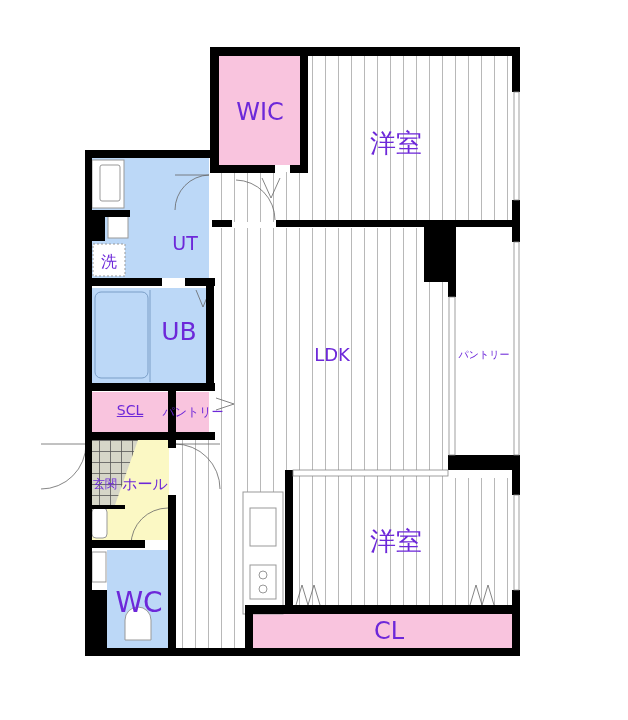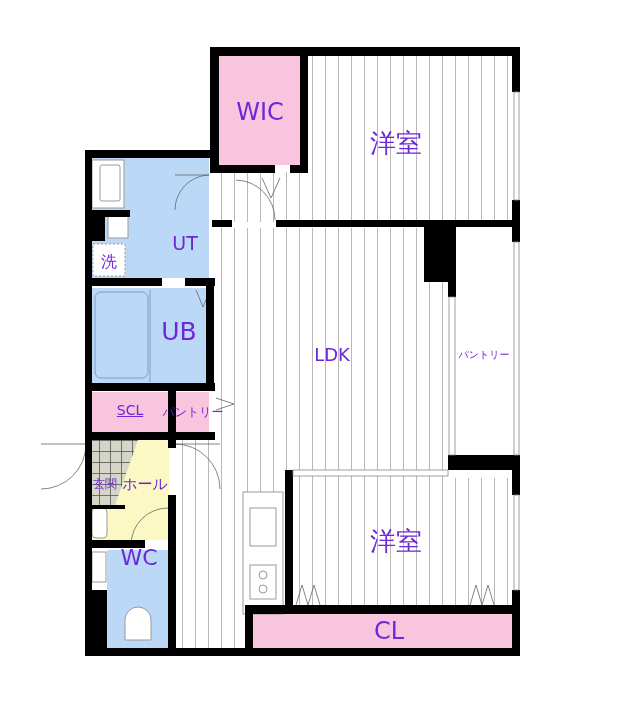--- a/index.html
+++ b/index.html
@@ -135,15 +135,15 @@
 <div class="lbl" style="left:396px;top:143px;font-size:26px;">洋室</div>
 <div class="lbl" style="left:185px;top:243px;font-size:19px;">UT</div>
 <div class="lbl" style="left:109px;top:262px;font-size:16px;">洗</div>
 <div class="lbl" style="left:179px;top:331px;font-size:25px;">UB</div>
 <div class="lbl" style="left:332px;top:355px;font-size:18px;">LDK</div>
 <div class="lbl" style="left:484px;top:355px;font-size:10px;">パントリー</div>
 <div class="lbl" style="left:130px;top:410px;font-size:14px;text-decoration:underline;">SCL</div>
 <div class="lbl" style="left:193px;top:412px;font-size:12px;">パントリー</div>
 <div class="lbl" style="left:105px;top:484px;font-size:12px;">玄関</div>
 <div class="lbl" style="left:145px;top:484px;font-size:15px;text-align:right;">ホール</div>
-<div class="lbl" style="left:139px;top:558px;font-size:22px;">WC</div>
+<div class="lbl" style="left:139px;top:603px;font-size:28px;">WC</div>
 <div class="lbl" style="left:396px;top:541px;font-size:26px;">洋室</div>
 <div class="lbl" style="left:389px;top:631px;font-size:24px;text-align:right;">CL</div>
 
 </body></html>

